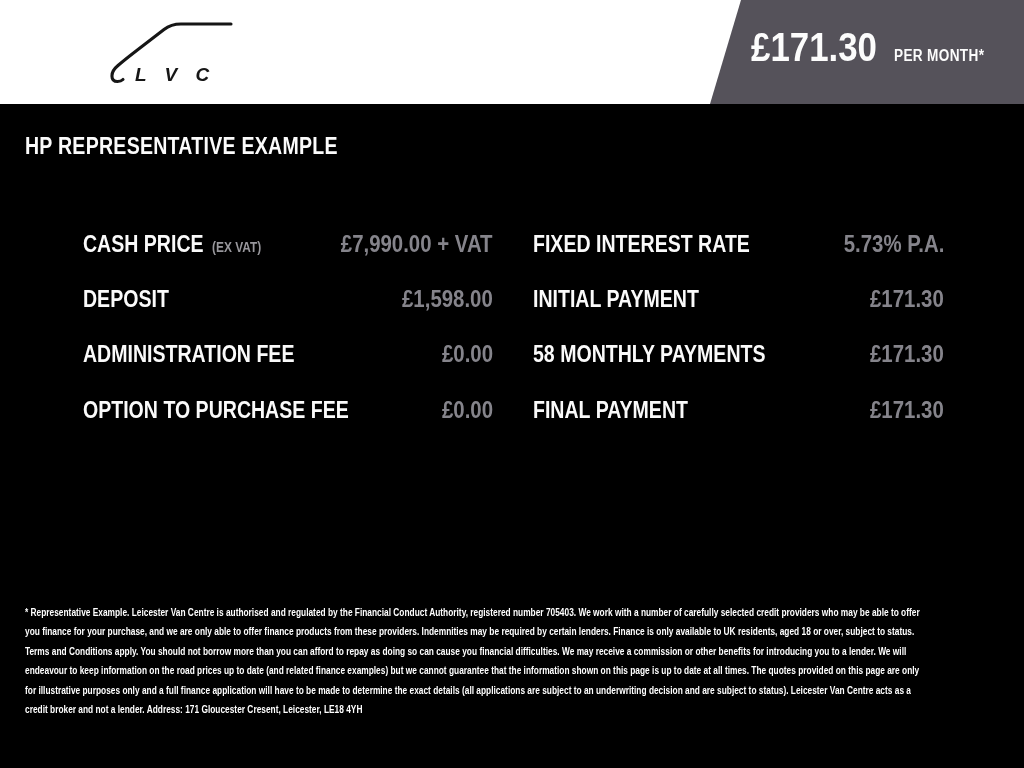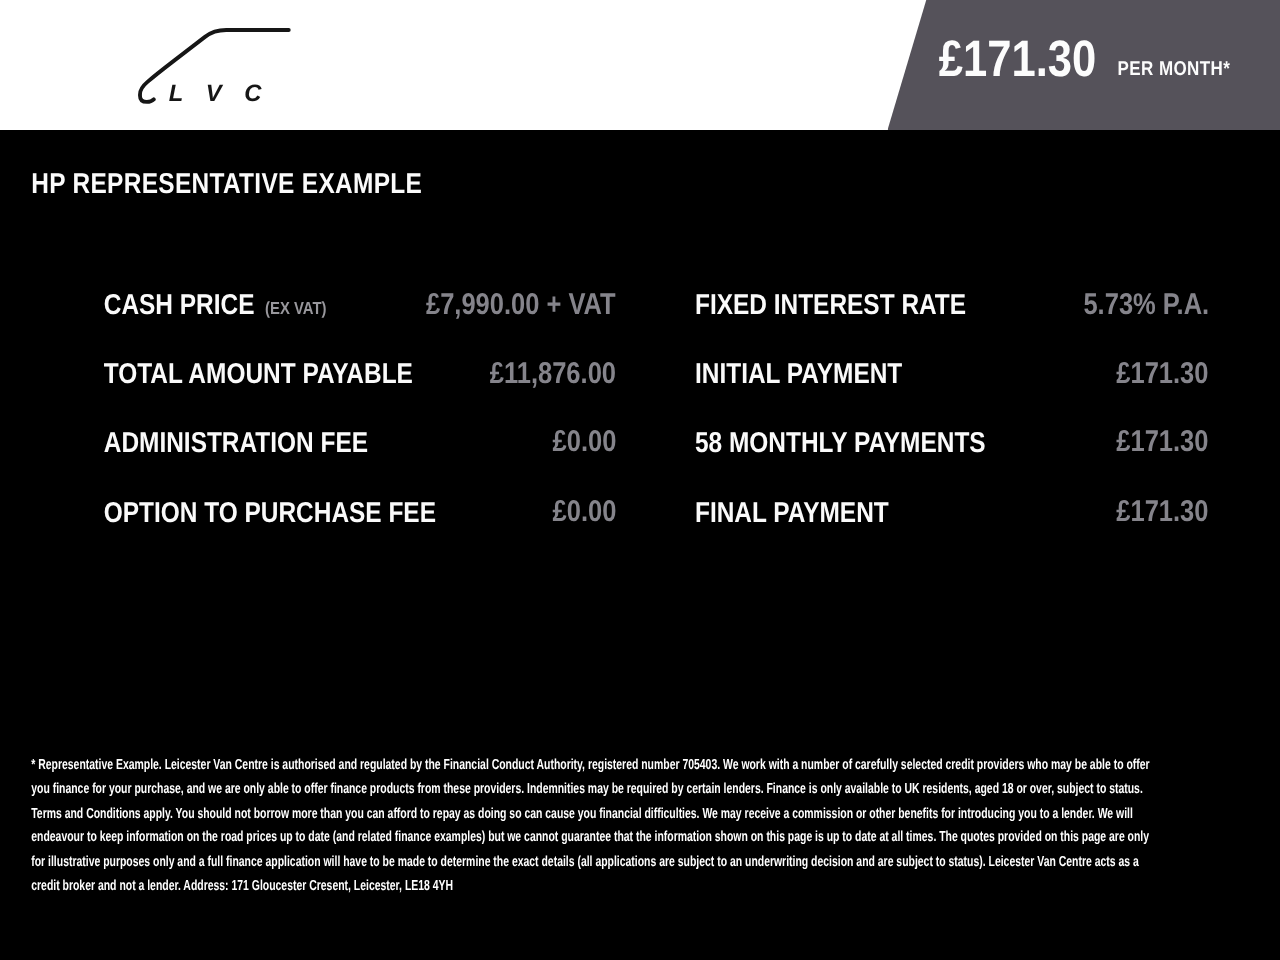--- a/index.html
+++ b/index.html
@@ -44,21 +44,21 @@
   .page-title {
     position: absolute; left: 25px; top: 133px;
     font-size: 23px; font-weight: bold; color: #fbfbfb;
     letter-spacing: 0.3px; white-space: nowrap;
     transform: scaleX(0.85); transform-origin: left top;
   }
 
   
   .col { position: absolute; top: 216px; }
   .col-left  { left: 57px;  width: 410px; margin-left: 26px; }
-  .col-right { left: 556px; width: 411px; }
+  .col-right { left: 533px; width: 411px; }
   .row { position: relative; height: 55.4px; }
   .lbl {
     position: absolute; left: 0; top: 50%;
     transform: translateY(-50%) scaleX(0.85);
     transform-origin: left center;
     font-size: 23px; font-weight: bold; color: #fafafa;
     white-space: nowrap;
   }
   .lbl-note {
     font-size: 14px; font-weight: bold; color: #98979C;
@@ -97,26 +97,26 @@
 </div>
 
 <div class="page-title">HP REPRESENTATIVE EXAMPLE</div>
 
 <div class="col col-left">
   <div class="row">
     <span class="lbl"><span>CASH PRICE</span><span class="lbl-note">(EX VAT)</span></span>
     <span class="val">£7,990.00 + VAT</span>
   </div>
 
+  <div class="row">
+    <span class="lbl"><span>DEPOSIT</span></span>
+    <span class="val">£1,598.00</span>
+  </div>
 
 
-  <div class="row">
-    <span class="lbl"><span>TOTAL AMOUNT PAYABLE</span></span>
-    <span class="val">£11,876.00</span>
-  </div>
 
   <div class="row">
     <span class="lbl"><span>ADMINISTRATION FEE</span></span>
     <span class="val">£0.00</span>
   </div>
 
   <div class="row">
     <span class="lbl"><span>OPTION TO PURCHASE FEE</span></span>
     <span class="val">£0.00</span>
   </div>

